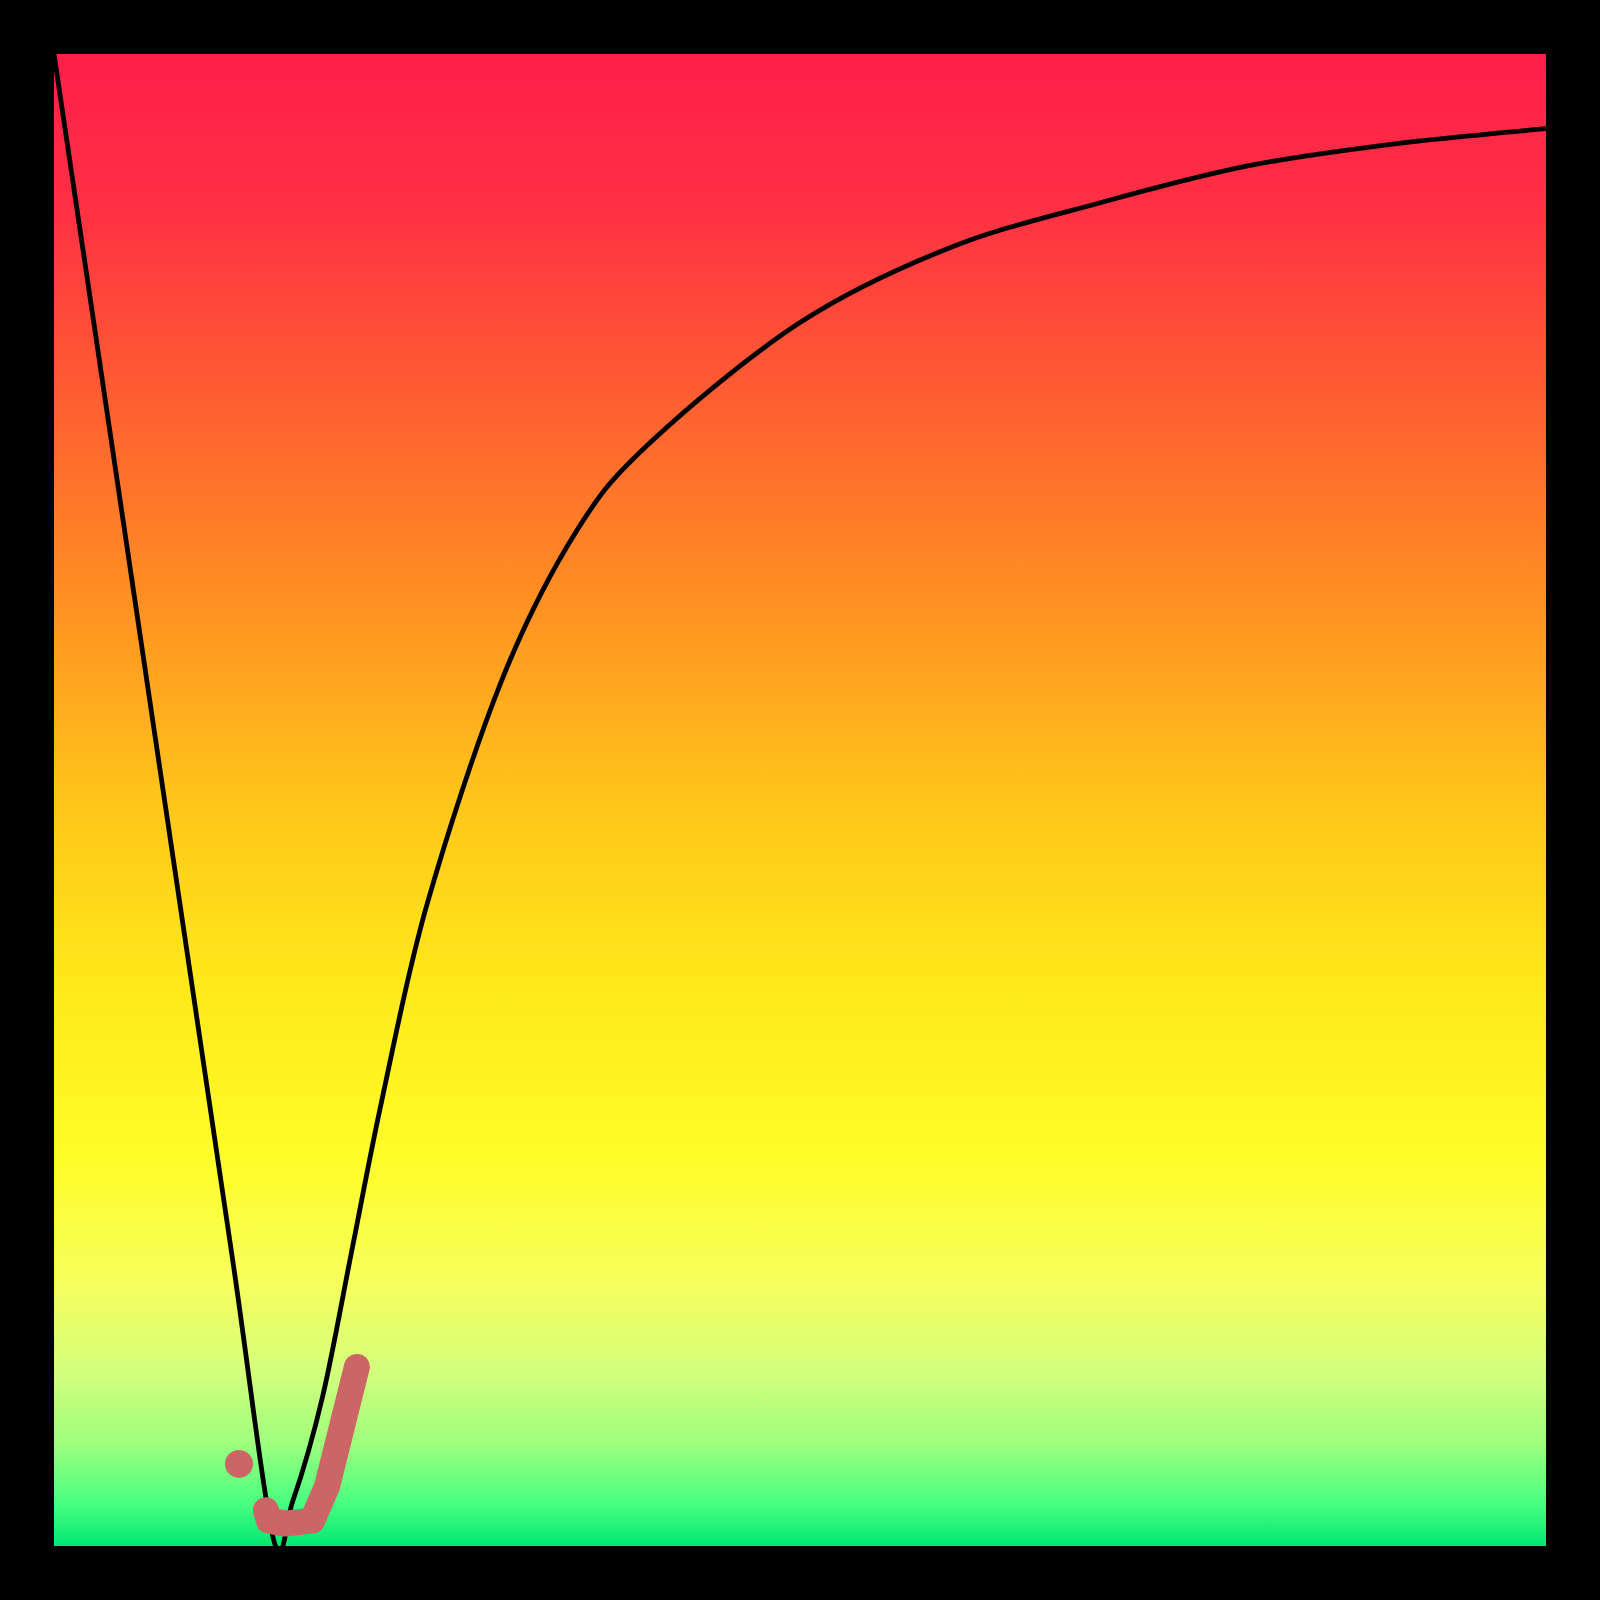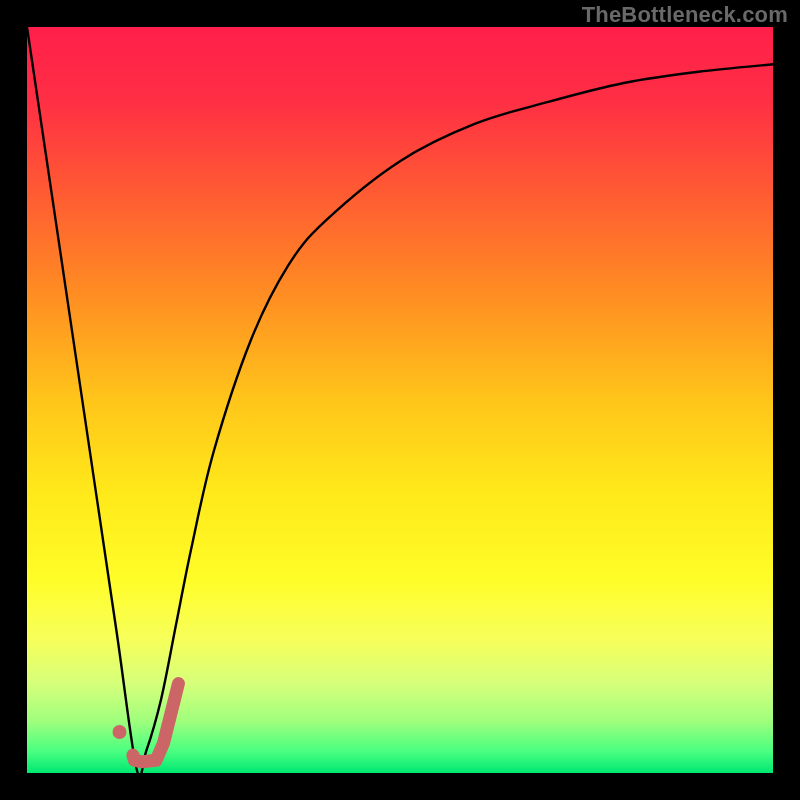--- a/index.html
+++ b/index.html
@@ -33,21 +33,20 @@
     top: 27px;
     width: 746px;
     height: 746px;
     display: block;
   }
 </style>
 </head>
 <body>
 
 <div class="frame">
-  <div class="watermark">TheBottleneck.com</div>
   <svg class="plot" viewBox="0 0 746 746" preserveAspectRatio="none">
     <defs>
       <linearGradient id="bg-grad" x1="0" y1="0" x2="0" y2="1">
           <stop offset="0%" stop-color="#ff1f4a"></stop>
           <stop offset="10%" stop-color="#ff2f44"></stop>
           <stop offset="22%" stop-color="#ff5a33"></stop>
           <stop offset="35%" stop-color="#ff8a23"></stop>
           <stop offset="50%" stop-color="#ffc51a"></stop>
           <stop offset="62%" stop-color="#ffe81a"></stop>
           <stop offset="74%" stop-color="#fffd28"></stop>

